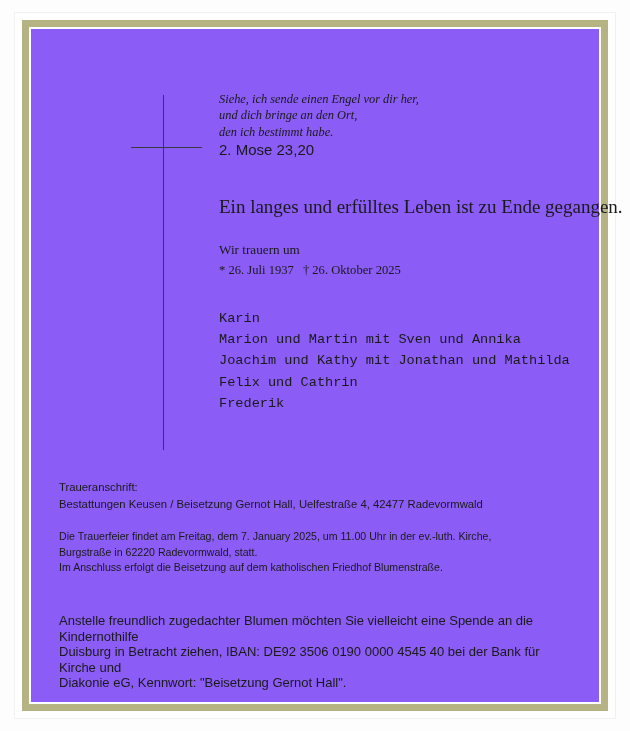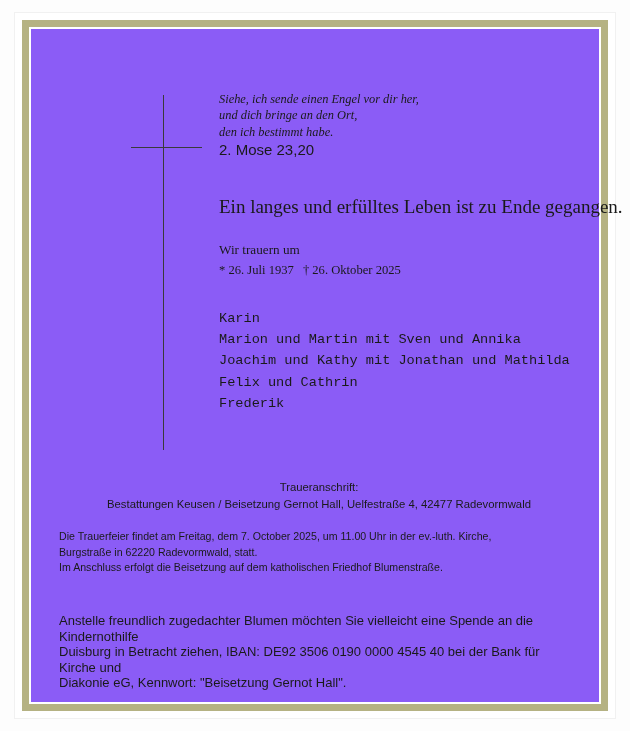--- a/index.html
+++ b/index.html
@@ -155,21 +155,20 @@
     left: 28px;
     top: 450px;
     width: 520px;
     font-family: "Liberation Sans", sans-serif;
     color: #1a1a1a;
   }
 
   .addr {
     font-size: 11.3px;
     line-height: 16.6px;
-    text-align: center;
   }
 
   .service {
     font-size: 10.6px;
     line-height: 15.6px;
     margin-top: 17px;
   }
 
   .donation {
     font-size: 13px;
@@ -224,21 +223,21 @@
     </div>
 
     <div class="lower">
 
       <div class="addr">
         <div>Traueranschrift:</div>
         <div>Bestattungen Keusen / Beisetzung Gernot Hall, Uelfestraße 4, 42477 Radevormwald</div>
       </div>
 
       <div class="service">
-        <div>Die Trauerfeier findet am Freitag, dem 7. October 2025, um 11.00 Uhr in der ev.-luth. Kirche,</div>
+        <div>Die Trauerfeier findet am Freitag, dem 7. January 2025, um 11.00 Uhr in der ev.-luth. Kirche,</div>
         <div>Burgstraße in 62220 Radevormwald, statt.</div>
         <div>Im Anschluss erfolgt die Beisetzung auf dem katholischen Friedhof Blumenstraße.</div>
       </div>
 
       <div class="donation">
         <div>Anstelle freundlich zugedachter Blumen möchten Sie vielleicht eine Spende an die Kindernothilfe</div>
         <div>Duisburg in Betracht ziehen, IBAN: DE92 3506 0190 0000 4545 40 bei der Bank für Kirche und</div>
         <div>Diakonie eG, Kennwort: "Beisetzung Gernot Hall".</div>
       </div>
 

